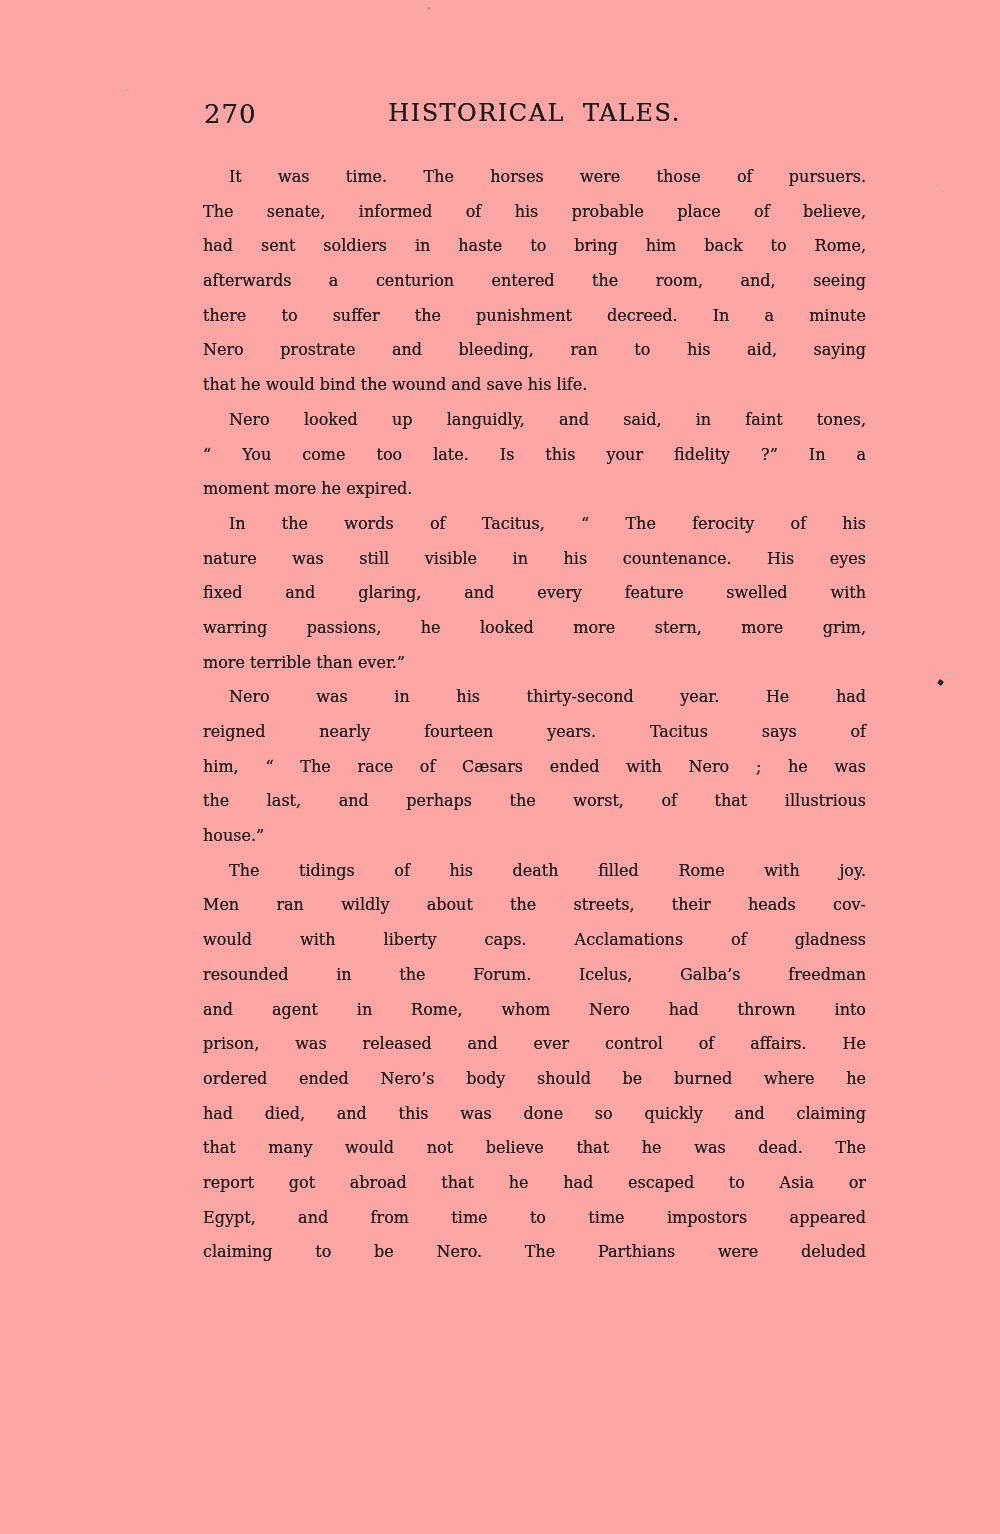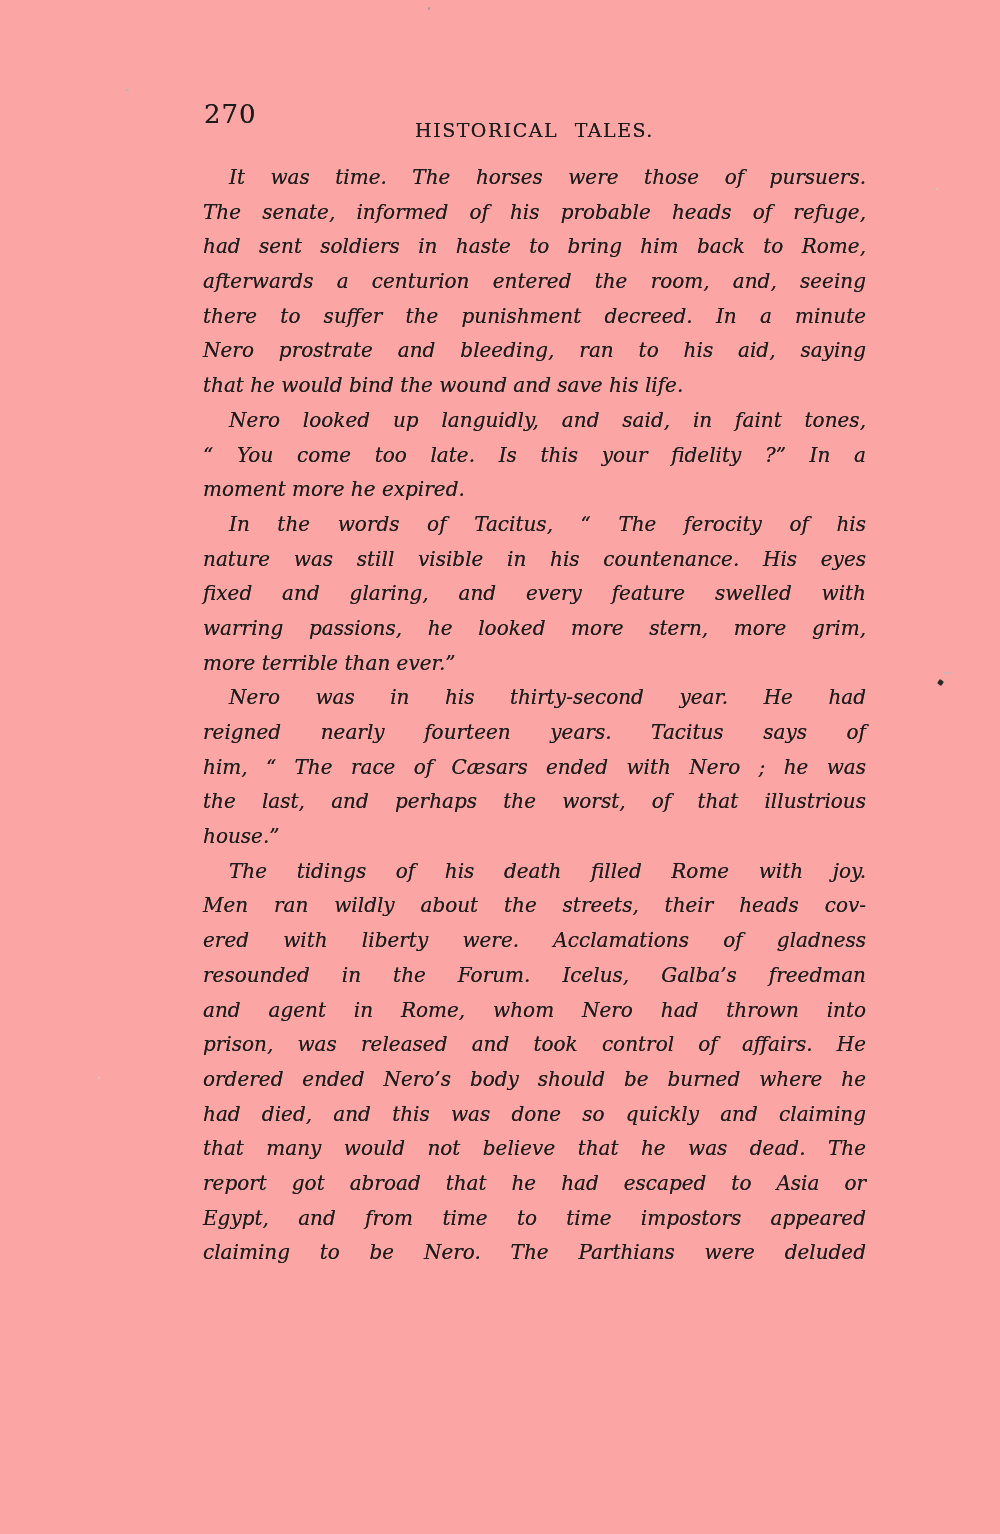--- a/index.html
+++ b/index.html
@@ -28,42 +28,41 @@
     left: 1px;
     top: 0;
     font-size: 26px;
     letter-spacing: 1px;
     text-shadow: 0 0 0.6px rgba(20,20,20,0.8);
   }
   .running-title {
     position: absolute;
     left: 0;
     right: 0;
-    top: 20px;
+    top: 0;
     text-align: center;
-    font-size: 19px;
+    font-size: 24px;
     letter-spacing: 1.5px;
     word-spacing: 9px;
     text-shadow: 0 0 0.6px rgba(20,20,20,0.8);
   }
   .body-text {
     position: absolute;
     left: 203px;
     top: 160px;
     width: 663px;
   }
   .line {
     height: 34.7px;
     line-height: 34.7px;
-    font-size: 20px;
+    font-size: 16px;
     text-align: justify;
     text-align-last: justify;
     white-space: nowrap;
     text-shadow: 0 0 0.6px rgba(20,20,20,0.7);
-    font-style: italic;
   }
   .line.pfirst { text-indent: 26px; }
   .line.plast  { text-align-last: left; }
 
   .speck {
     position: absolute;
     border-radius: 50%;
     pointer-events: none;
   }
   .speck.s1 { left: 938px; top: 680px; width: 5px; height: 5px; background: #2a2a2a; border-radius: 1px; transform: rotate(35deg); }
@@ -78,21 +77,21 @@
 
 <div class="page">
   <div class="header">
     <span class="pagenum">270</span>
     <span class="running-title">HISTORICAL TALES.</span>
   </div>
 
   <div class="body-text">
       <div class="para">
         <div class="line pfirst">It was time. The horses were those of pursuers.</div>
-        <div class="line">The senate, informed of his probable heads of refuge,</div>
+        <div class="line">The senate, informed of his probable place of believe,</div>
         <div class="line">had sent soldiers in haste to bring him back to Rome,</div>
         <div class="line">afterwards a centurion entered the room, and, seeing</div>
         <div class="line">there to suffer the punishment decreed. In a minute</div>
         <div class="line">Nero prostrate and bleeding, ran to his aid, saying</div>
         <div class="line plast">that he would bind the wound and save his life.</div>
       </div>
       <div class="para">
         <div class="line pfirst">Nero looked up languidly, and said, in faint tones,</div>
         <div class="line">“ You come too late. Is this your fidelity ?” In a</div>
         <div class="line plast">moment more he expired.</div>
@@ -107,24 +106,24 @@
       <div class="para">
         <div class="line pfirst">Nero was in his thirty-second year. He had</div>
         <div class="line">reigned nearly fourteen years. Tacitus says of</div>
         <div class="line">him, “ The race of Cæsars ended with Nero ; he was</div>
         <div class="line">the last, and perhaps the worst, of that illustrious</div>
         <div class="line plast">house.”</div>
       </div>
       <div class="para">
         <div class="line pfirst">The tidings of his death filled Rome with joy.</div>
         <div class="line">Men ran wildly about the streets, their heads cov-</div>
-        <div class="line">ered with liberty were. Acclamations of gladness</div>
+        <div class="line">would with liberty caps. Acclamations of gladness</div>
         <div class="line">resounded in the Forum. Icelus, Galba’s freedman</div>
         <div class="line">and agent in Rome, whom Nero had thrown into</div>
-        <div class="line">prison, was released and took control of affairs. He</div>
+        <div class="line">prison, was released and ever control of affairs. He</div>
         <div class="line">ordered ended Nero’s body should be burned where he</div>
         <div class="line">had died, and this was done so quickly and claiming</div>
         <div class="line">that many would not believe that he was dead. The</div>
         <div class="line">report got abroad that he had escaped to Asia or</div>
         <div class="line">Egypt, and from time to time impostors appeared</div>
         <div class="line">claiming to be Nero. The Parthians were deluded</div>
       </div>
     </div>
 
   <div class="speck s1"></div>

